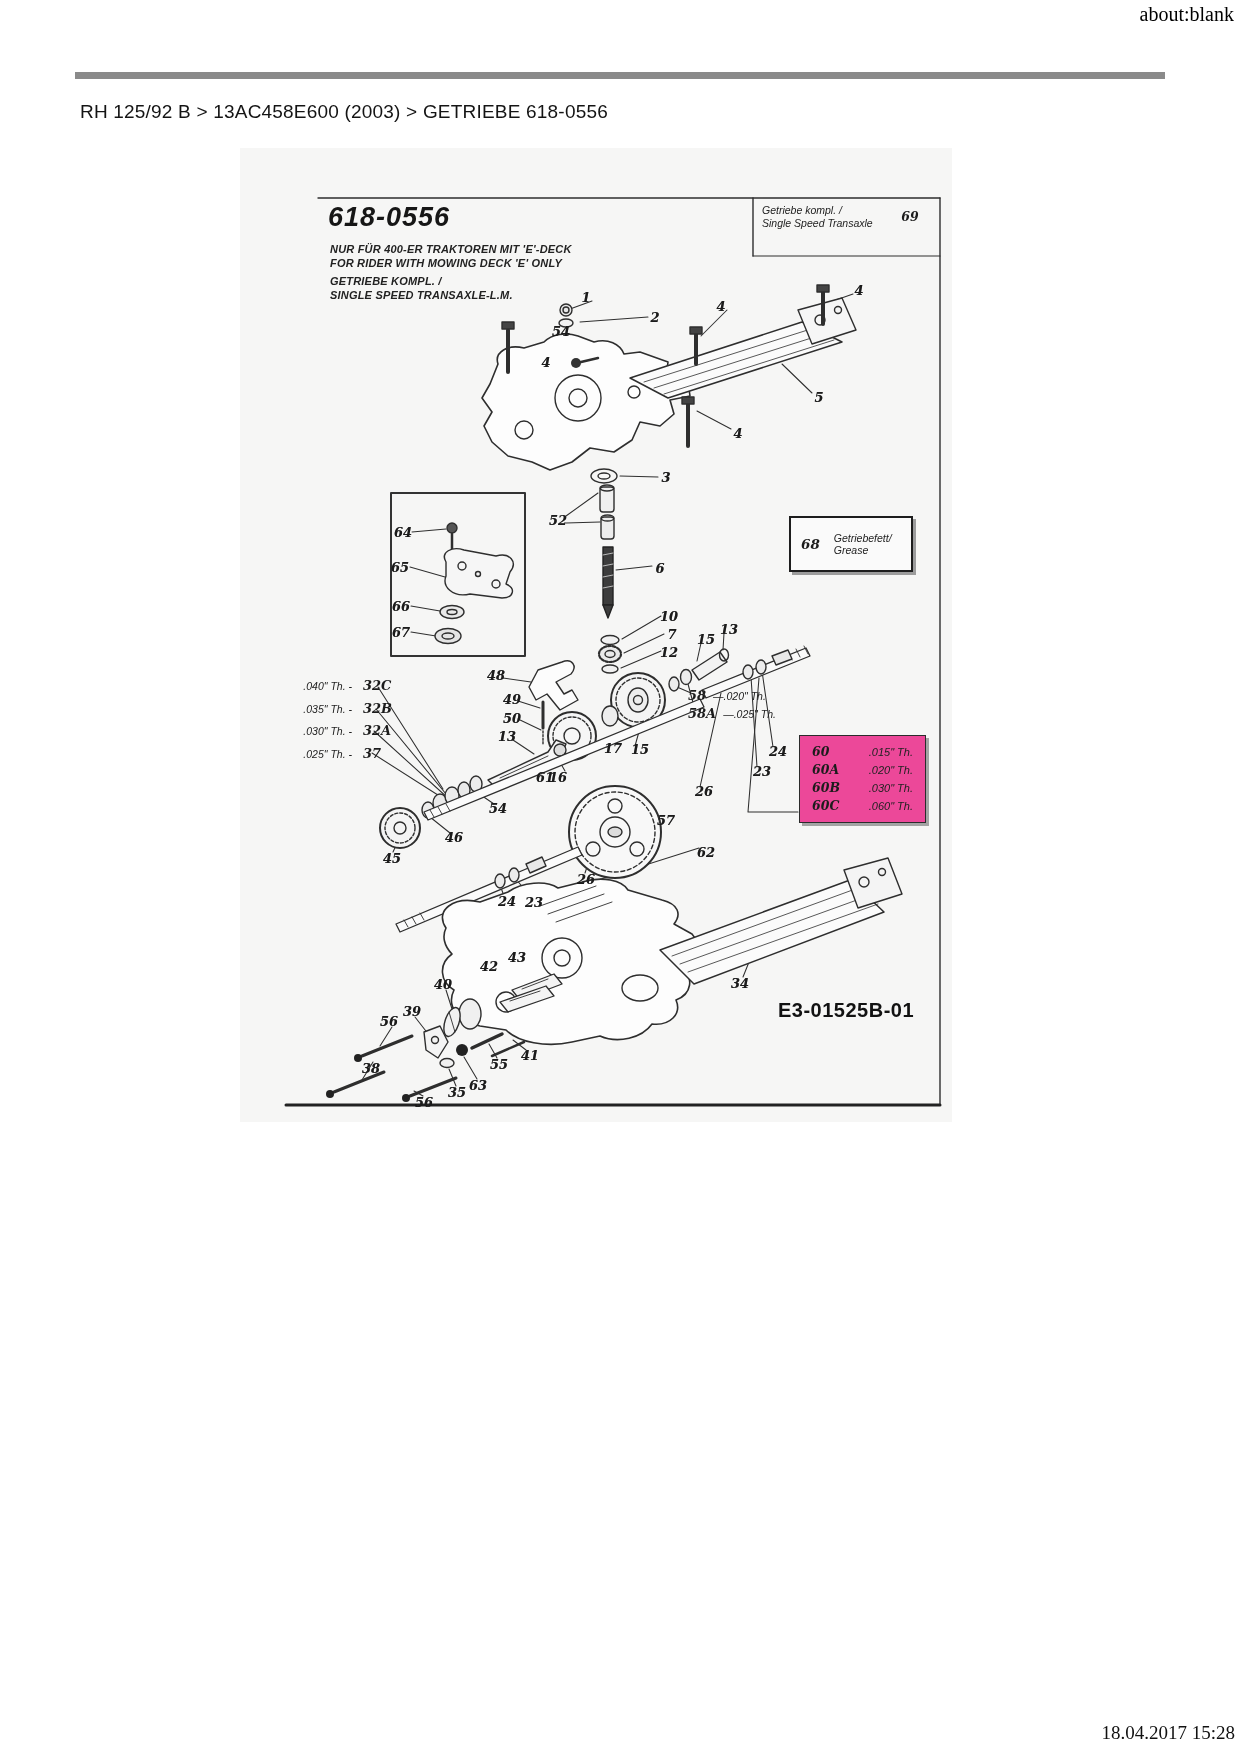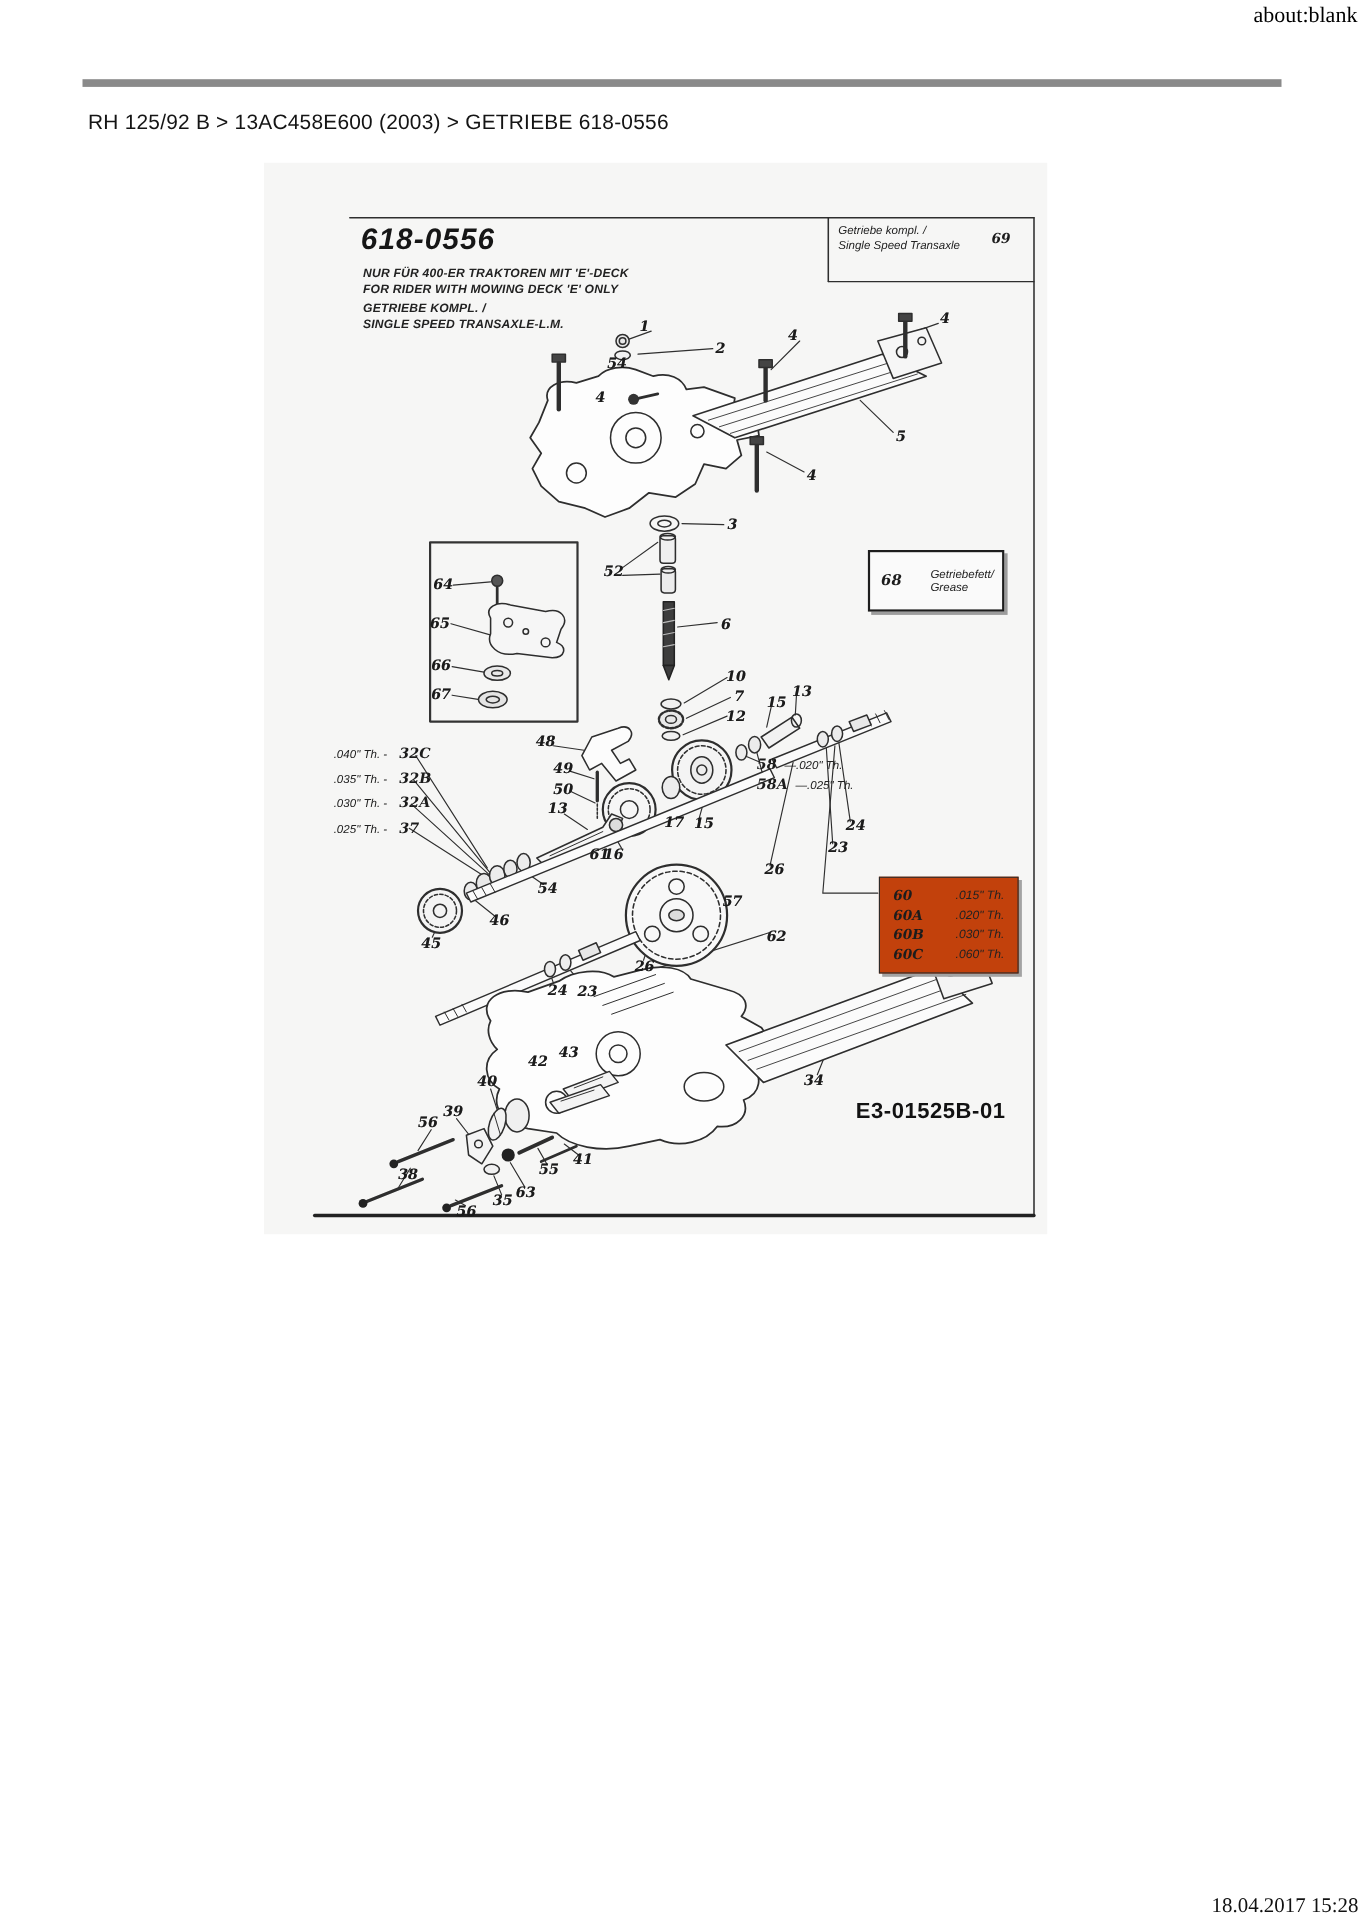--- a/index.html
+++ b/index.html
@@ -37,29 +37,29 @@
   .dg-note{
     font-size:11px;font-style:italic;font-weight:700;line-height:13.5px;color:#222;letter-spacing:.2px;
     white-space:nowrap;
   }
   .corner-text{position:absolute;left:522px;top:56px;font-size:10.5px;font-style:italic;line-height:13px;color:#222;}
   .corner-ref{
     position:absolute;left:655px;top:61px;width:30px;text-align:center;
     font-family:"DejaVu Serif",serif;font-style:italic;font-weight:700;font-size:12.5px;color:#1c1c1c;
   }
   .grease-box{
-    position:absolute;left:549px;top:352px;width:100px;height:34px;
+    position:absolute;left:549px;top:368px;width:100px;height:34px;
     background:#fafafa;border:2.5px solid #1d1d1d;box-shadow:3px 3px 0 #9c9c9c;
-    display:flex;align-items:center;gap:26px;padding:9px 10px;
+    display:flex;align-items:center;gap:14px;padding:9px 10px;
   }
   .grease-ref{font-family:"DejaVu Serif",serif;font-style:italic;font-weight:700;font-size:13.5px;color:#1c1c1c;}
   .grease-lines{font-size:10.5px;font-style:italic;line-height:12.5px;color:#222;}
   .box60{
-    position:absolute;left:559px;top:649px;width:101px;
-    background:#c2410c;border:1.5px solid #2b2b2b;box-shadow:3px 3px 0 #a3a3a3;
+    position:absolute;left:559px;top:587px;width:101px;
+    background:#ec4899;border:1.5px solid #2b2b2b;box-shadow:3px 3px 0 #a3a3a3;
     padding:7px 12px;
   }
   .box60 .row{display:flex;justify-content:space-between;line-height:18px;font-style:italic;}
   .box60 .ref{font-family:"DejaVu Serif",serif;font-weight:700;font-size:12.5px;color:#1c1c1c;}
   .box60 .val{font-size:11px;color:#222;}
   .shimrow{position:absolute;left:50px;display:flex;align-items:baseline;font-style:italic;white-space:nowrap;}
   .shimrow .th{width:62px;text-align:right;font-size:10.5px;color:#222;}
   .shimrow .ref{margin-left:11px;font-family:"DejaVu Serif",serif;font-weight:700;font-size:13px;color:#1c1c1c;}
   .row58{position:absolute;left:448px;display:flex;gap:7px;align-items:baseline;font-style:italic;white-space:nowrap;}
   .row58 .ref{font-family:"DejaVu Serif",serif;font-weight:700;font-size:13px;color:#1c1c1c;}

